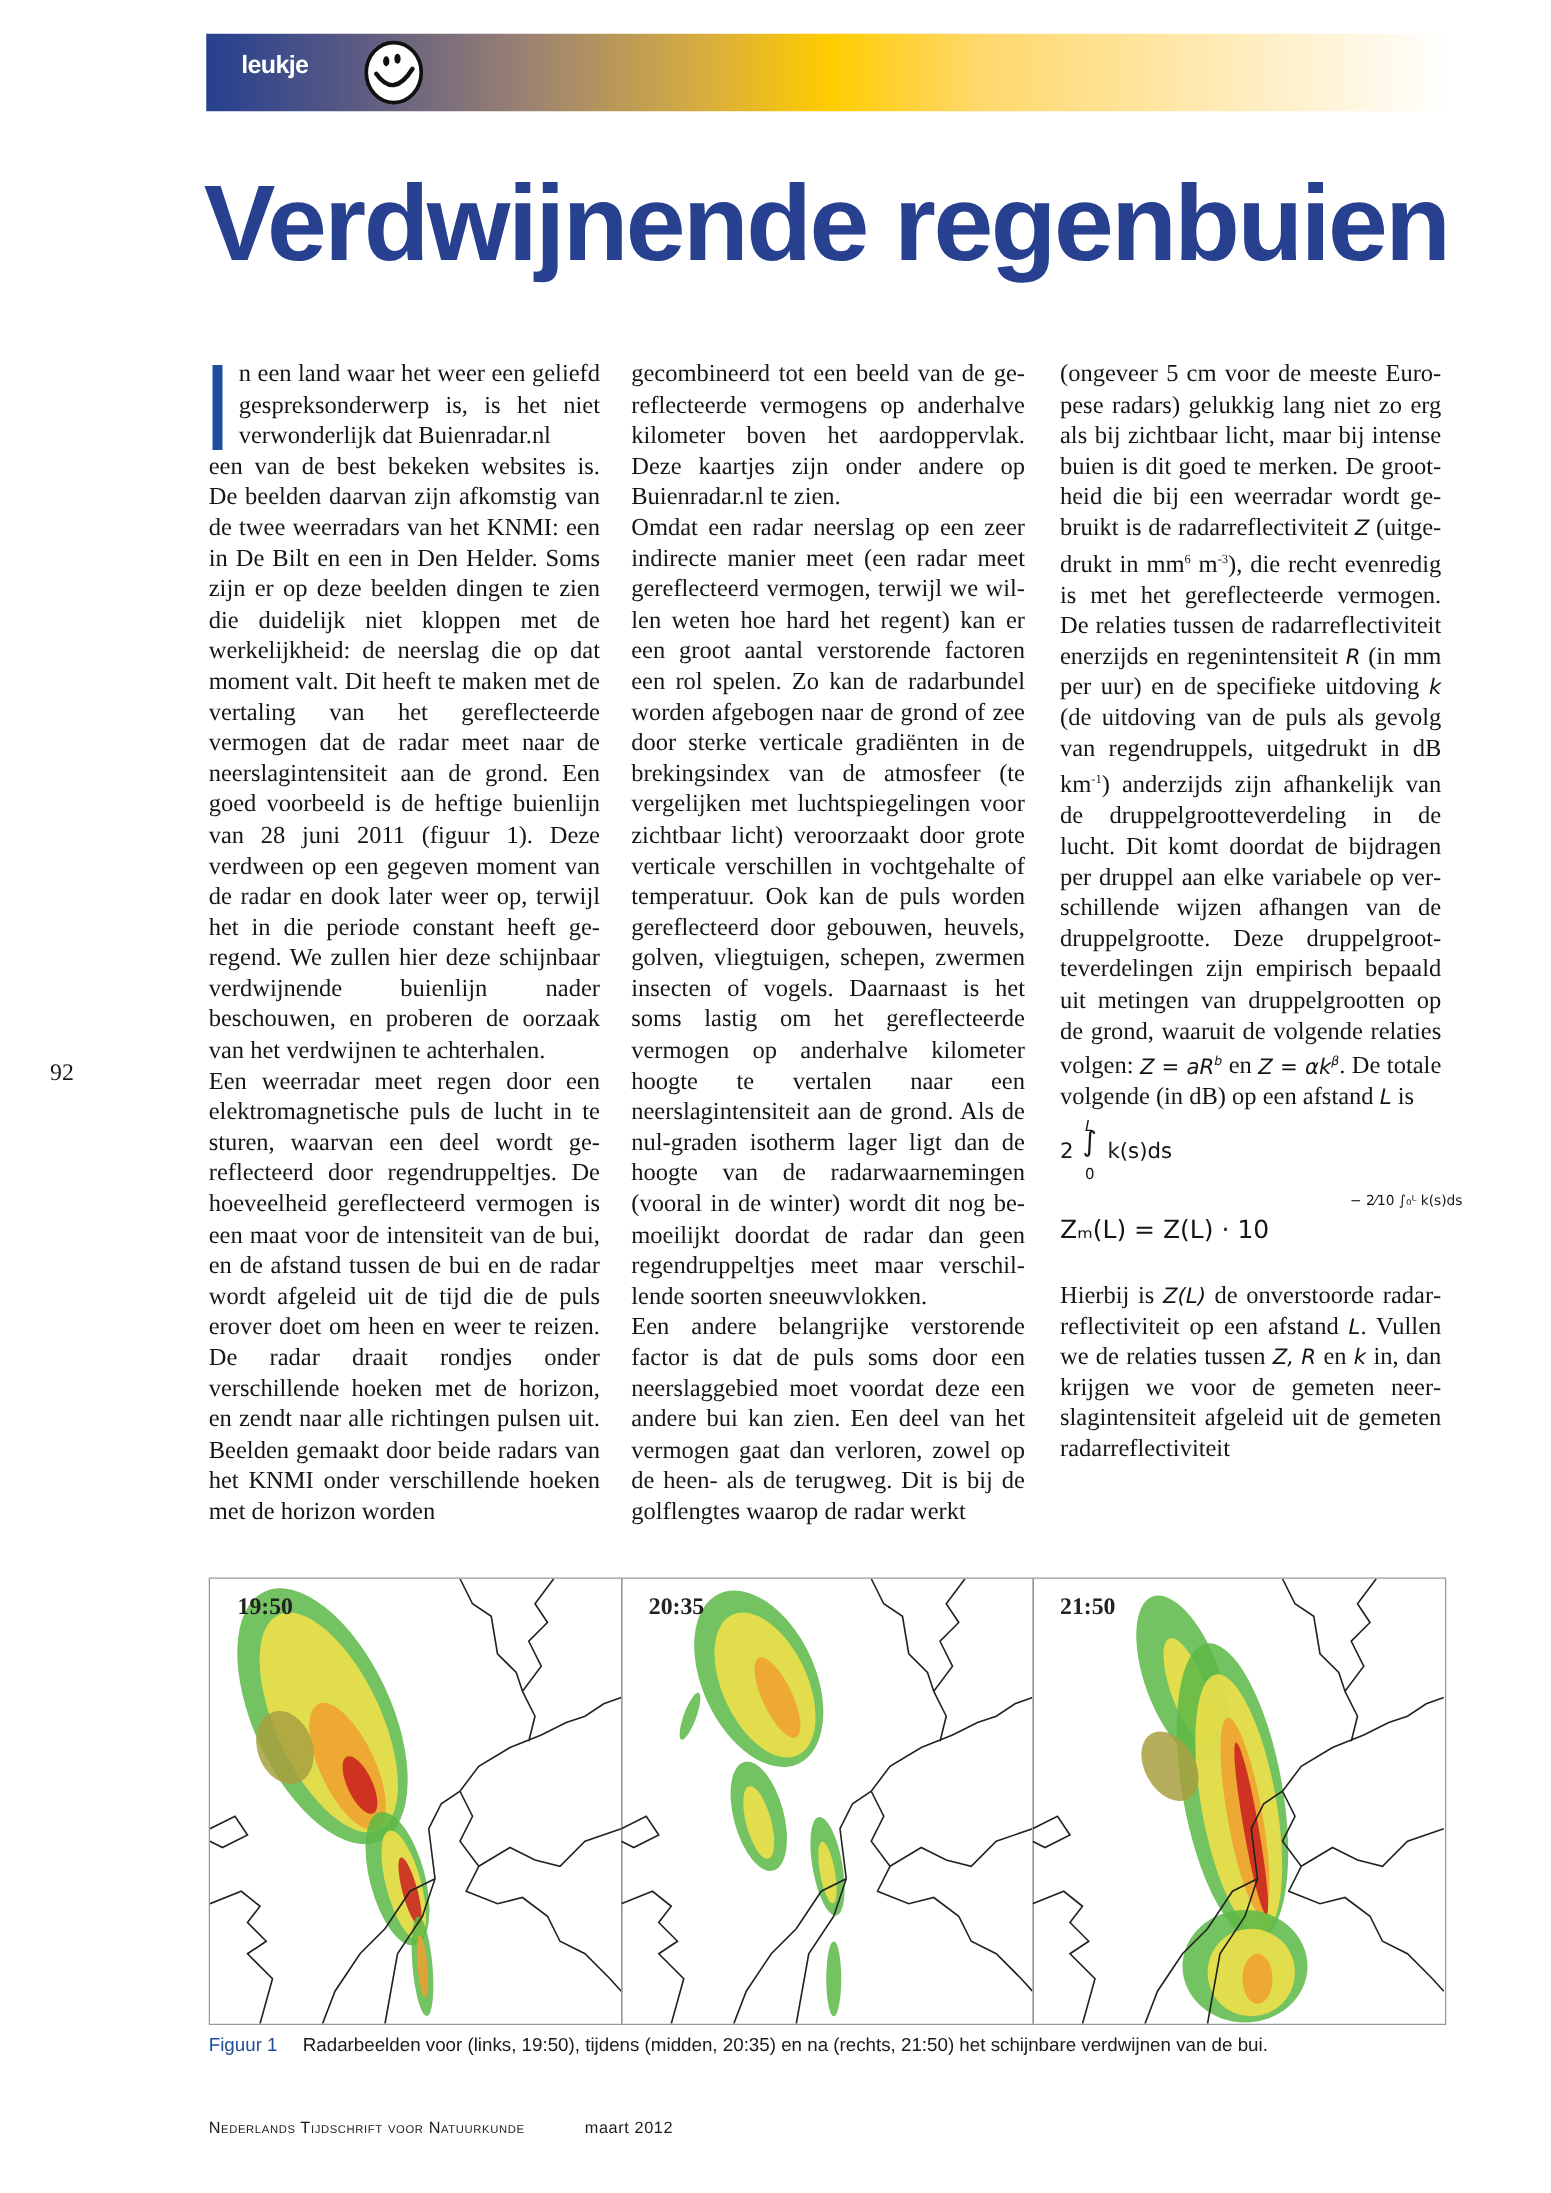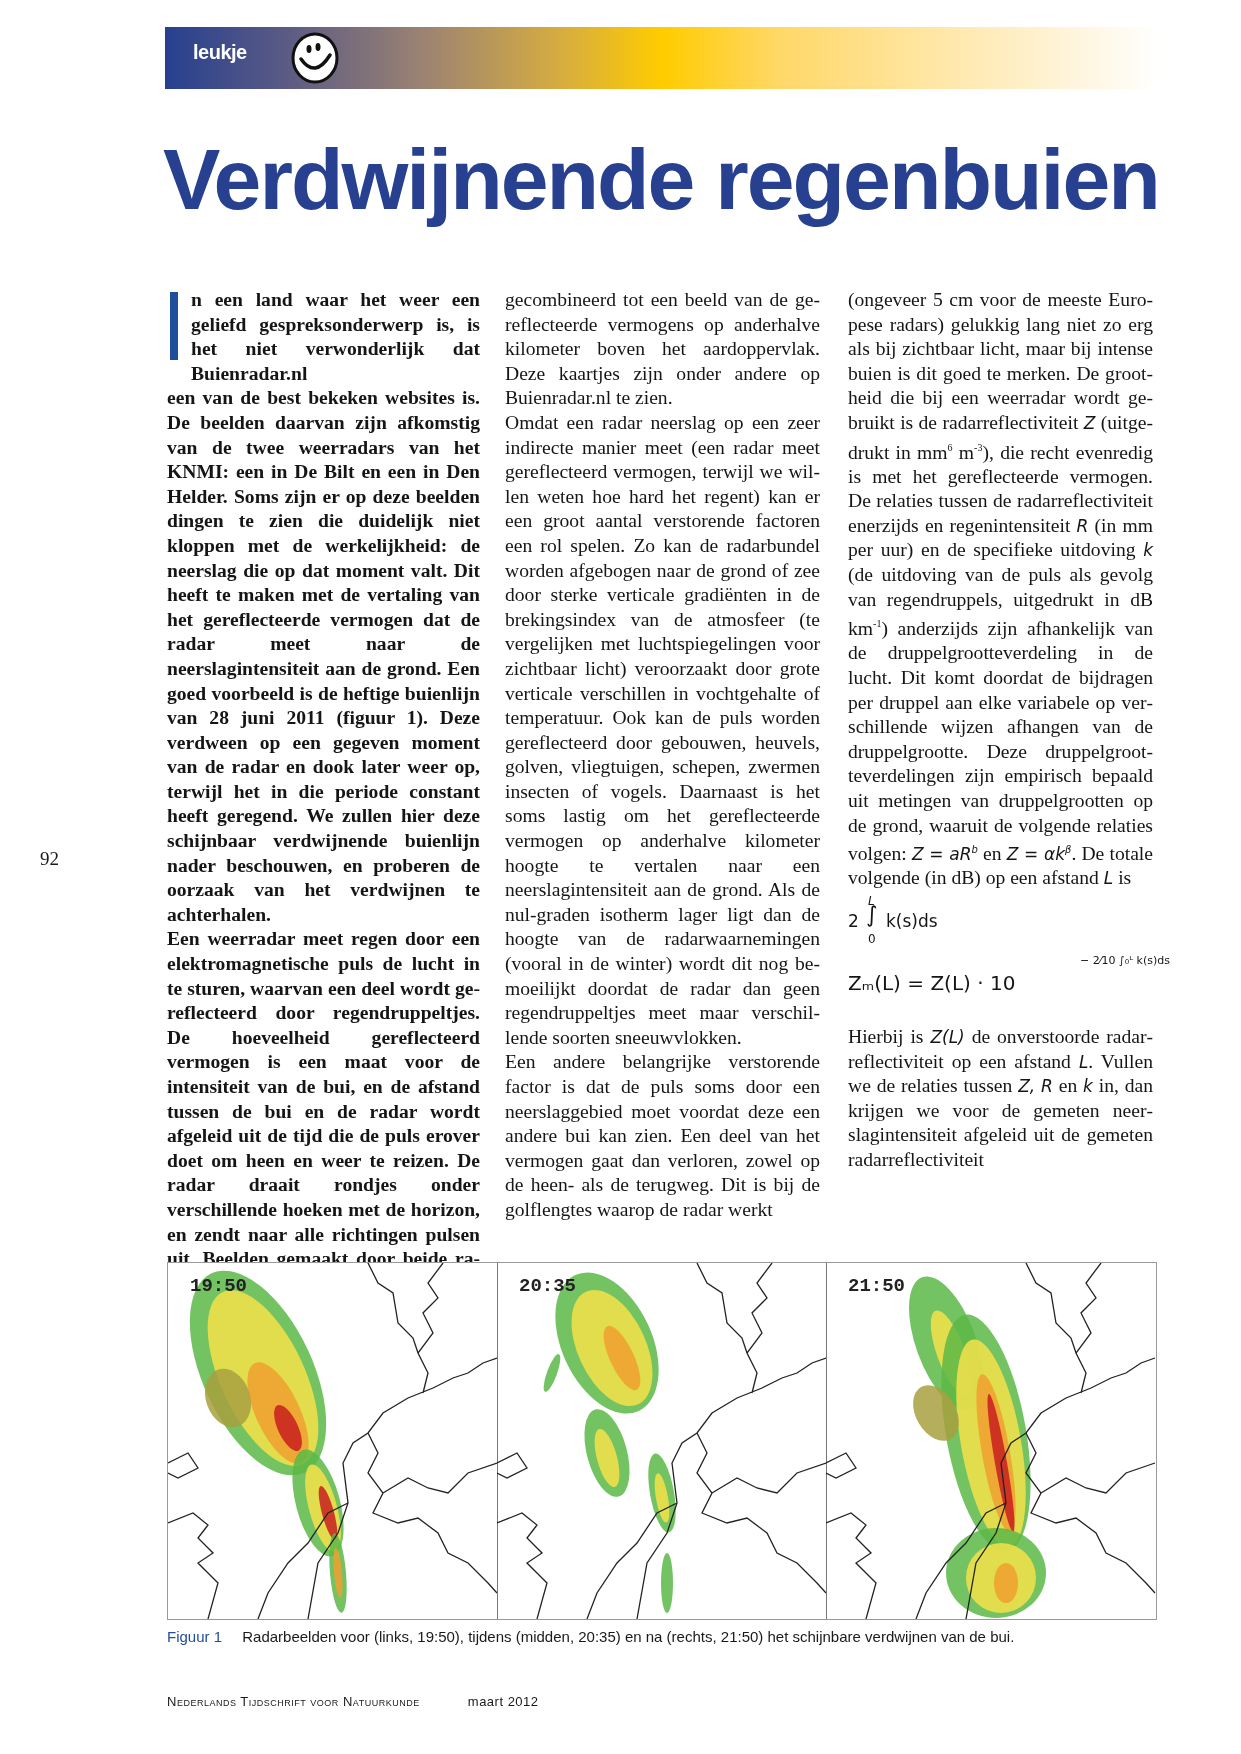--- a/index.html
+++ b/index.html
@@ -7,21 +7,21 @@
 
   .band { position:absolute; left:165px; top:27px; width:995px; height:62px;
     background:linear-gradient(90deg,#27408f 0%,#5a5a84 12%,#9c8372 26%,#d7ad3f 40%,#ffcc00 50%,#ffd86a 62%,#ffe7a8 78%,#fff6e0 92%,#ffffff 100%); }
   .band-label { position:absolute; left:28px; top:14px; font-family:"Liberation Sans", sans-serif; font-weight:bold; font-size:20px; color:#ffffff; letter-spacing:-0.5px; }
   .smiley { position:absolute; left:125px; top:4px; width:50px; height:54px; }
 
   .title { position:absolute; left:163px; top:108px; font-family:Liberation Sans, sans-serif; font-weight:bold; font-size:86px; color:#27408f; letter-spacing:-2px; white-space:nowrap; line-height:1.2;margin-top:20px; }
 
   .col { position:absolute; top:288px; font-family:"Liberation Serif", serif; font-size:19.6px; line-height:24.6px; text-align:justify; hyphens:manual; color:#151515; }
   .col p { margin:0; }
-  .c1 { left:167px; width:313px;font-weight:bold; }
+  .c1 { left:167px; width:313px; }
   .c2 { left:505px; width:315px; }
   .c3 { left:848px; width:305px; }
 
   .dropcap-wrap { position:relative; padding-left:24px; }
   .dropcap-bar { position:absolute; left:3px; top:4px; width:8px; height:68px; background:#1f4e9b; }
 
   .math { font-family:"DejaVu Sans", sans-serif; font-style:italic; font-size:17px; }
   .eq-int { display:block; margin:4px 0 6px 0; font-family:"DejaVu Sans", sans-serif; font-size:17px; height:46px; position:relative; }
   .eq-int .two { position:absolute; left:0; top:14px; }
   .eq-int .intsym { position:absolute; left:18px; top:8px; font-size:22px; }
@@ -30,21 +30,21 @@
   .eq-int .body { position:absolute; left:38px; top:14px; }
   .eq-big { display:block; height:70px; position:relative; font-family:"DejaVu Sans", sans-serif; font-size:20px; margin:8px 0 6px 0; }
   .eq-big .main { position:absolute; left:0; top:22px; white-space:nowrap; }
   .eq-big .exp { position:absolute; left:232px; top:0; font-size:11px; white-space:nowrap; }
 
   .pagenum { position:absolute; left:40px; top:848px; font-family:"Liberation Serif", serif; font-size:19px; }
 
   .figure { position:absolute; left:167px; top:1262px; width:988px; height:356px; border:1px solid #999; background:#fff; }
   .panel { position:absolute; top:0; height:356px; border-right:1px solid #777; overflow:hidden; }
   .panel svg { position:absolute; left:0; top:0; }
-  .panel-time { position:absolute; left:22px; top:12px; font-family:Liberation Mono, monospace; font-weight:bold; font-size:19px; color:#222; }
+  .panel-time { position:absolute; left:22px; top:12px; font-family:Liberation Serif, serif; font-weight:bold; font-size:19px; color:#222; }
 
   .caption { position:absolute; left:167px; top:1628px; font-family:"Liberation Sans", sans-serif; font-size:15px; white-space:nowrap; }
   .caption .fig-label { color:#1f4e9b; margin-right:16px; }
   .footer { position:absolute; left:167px; top:1694px; font-family:"Liberation Sans", sans-serif; font-size:13px; letter-spacing:0.5px; white-space:nowrap; }
   .footer .journal { font-variant:small-caps; }
   .footer .date { margin-left:44px; }
 </style>
 </head>
 <body>
 

